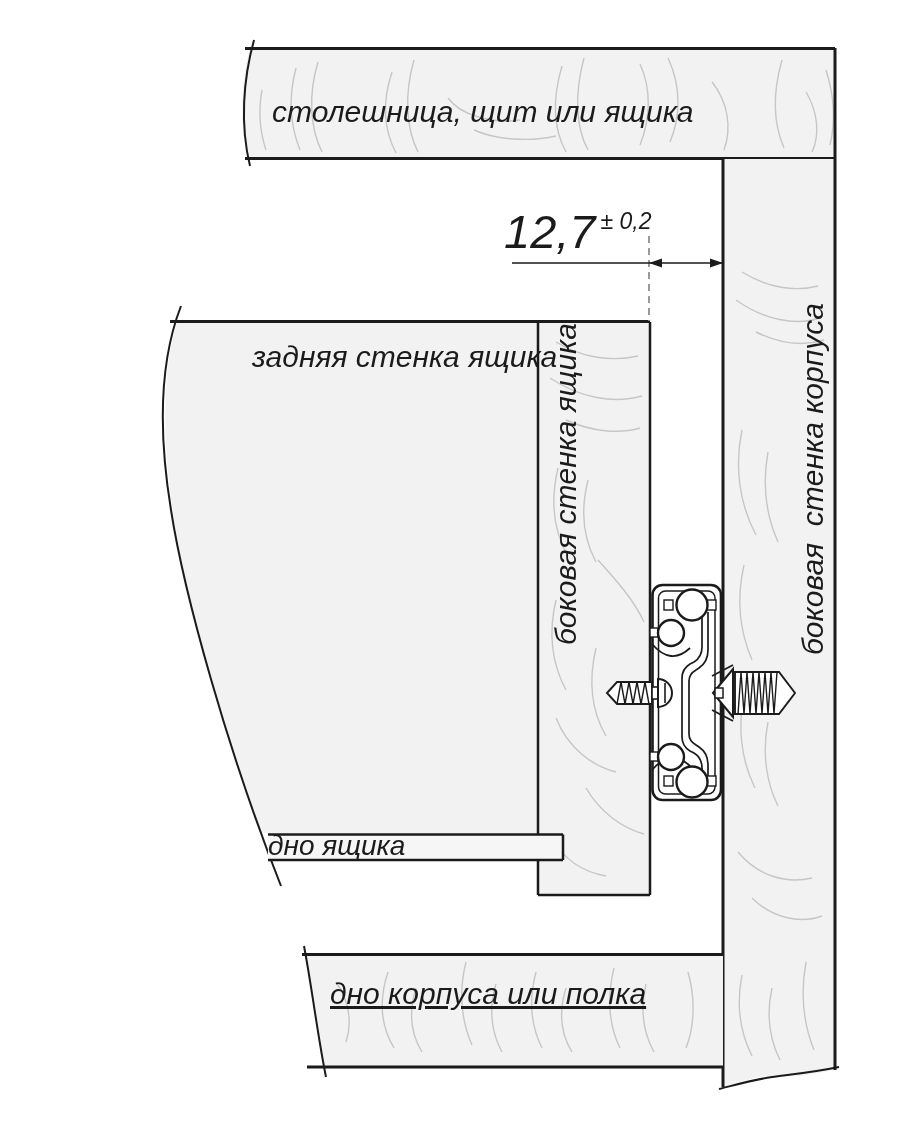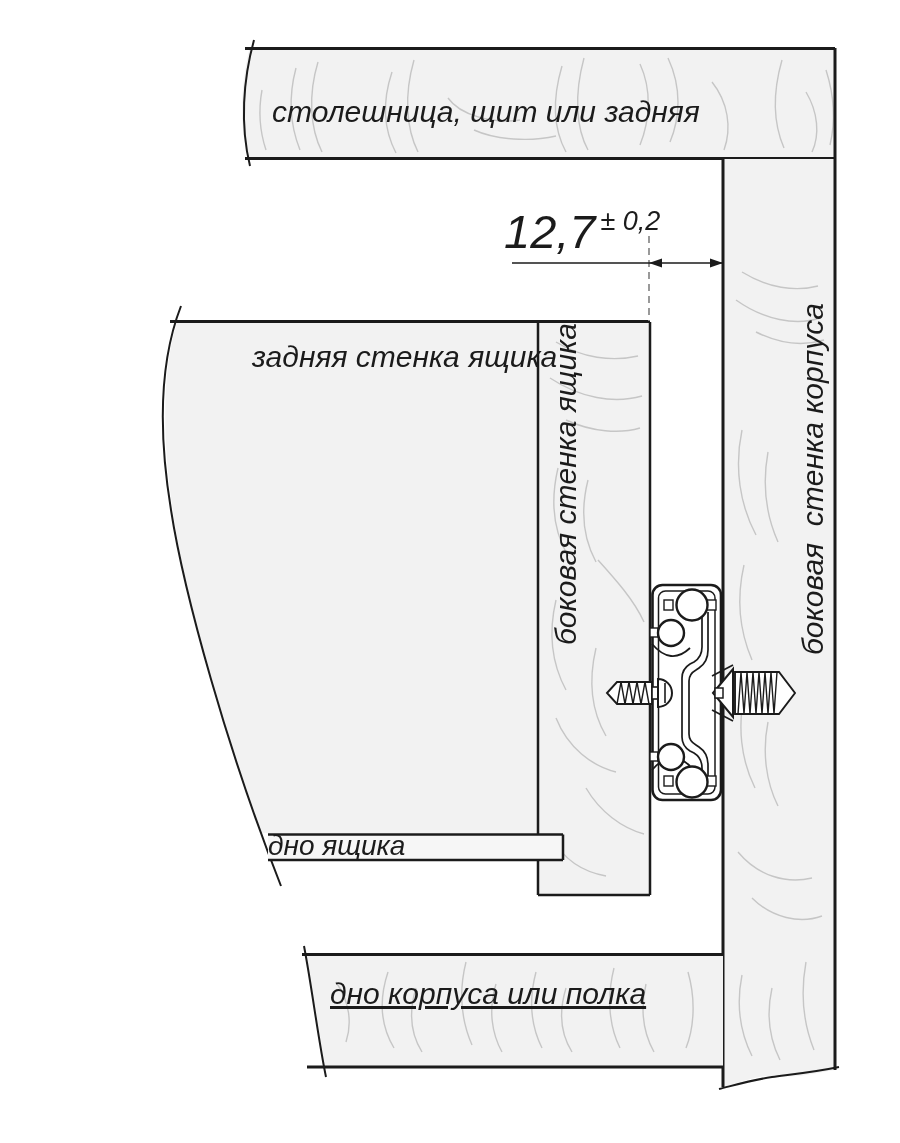--- a/index.html
+++ b/index.html
@@ -6,21 +6,21 @@
   #canvas{position:relative;width:900px;height:1143px;background:#ffffff;overflow:hidden;
           font-family:"Liberation Sans",sans-serif;}
   #drawing{position:absolute;left:0;top:0;}
   .label{position:absolute;font-style:italic;font-size:30px;color:#1b1b1b;
          white-space:pre;line-height:34px;}
   .label.center{}
   .vlabel{transform:rotate(-90deg);text-align:center;}
   .strip-label{font-size:28px;line-height:26px;}
   .dim{position:absolute;display:flex;align-items:flex-start;font-style:italic;
        color:#1b1b1b;font-size:47px;line-height:50px;font-weight:500;justify-content:flex-end;}
-  .dim .sup{font-size:27px;line-height:24px;margin-top:2px;margin-left:5px;font-weight:500;}
+  .dim .sup{font-size:23px;line-height:24px;margin-top:2px;margin-left:5px;font-weight:500;}
 </style>
 </head>
 <body>
 
 <div id="canvas">
 
 <svg id="drawing" width="900" height="1143" viewBox="0 0 900 1143">
 
   <g>
     <path d="M249,50 C241,85 239,125 248,158 L835,158 L835,50 Z" fill="#f2f2f2"></path>
@@ -162,21 +162,21 @@
   <g stroke="#1b1b1b" fill="none">
     <path d="M712,676 L733,665" stroke-width="1.7"></path>
     <path d="M712,710 L733,721" stroke-width="1.7"></path>
     <polygon points="735,672 779,672 795,693 779,714 735,714" fill="#ffffff" stroke-width="1.9"></polygon>
     <path d="M738,714 L741,672 L744,714 L747,672 L750,714 L753,672 L756,714 L759,672 L762,714 L765,672 L768,714 L771,672 L774,714 L777,672" stroke-width="1.4"></path>
     <polygon points="713,693 733,669 733,717" fill="#ffffff" stroke-width="2"></polygon>
     <rect x="715" y="688" width="8" height="10" fill="#ffffff" stroke-width="1.5"></rect>
   </g>
 </svg>
 
-  <div class="label" style="left:272px;top:95px;">столешница, щит или задняя</div>
+  <div class="label" style="left:272px;top:95px;">столешница, щит или ящика</div>
 
   <div class="label" style="left:252px;top:340px;">задняя стенка ящика</div>
 
   <div class="label vlabel" style="left:406px;top:468px;width:320px;">боковая стенка ящика</div>
 
   <div class="label vlabel" style="left:643px;top:468px;width:340px;">боковая  стенка корпуса</div>
 
   <div class="label center strip-label" style="left:268px;top:833px;width:295px;">дно ящика</div>
 
   <div class="label center" style="left:330px;top:977px;width:350px;text-decoration:underline;">дно корпуса или полка</div>

